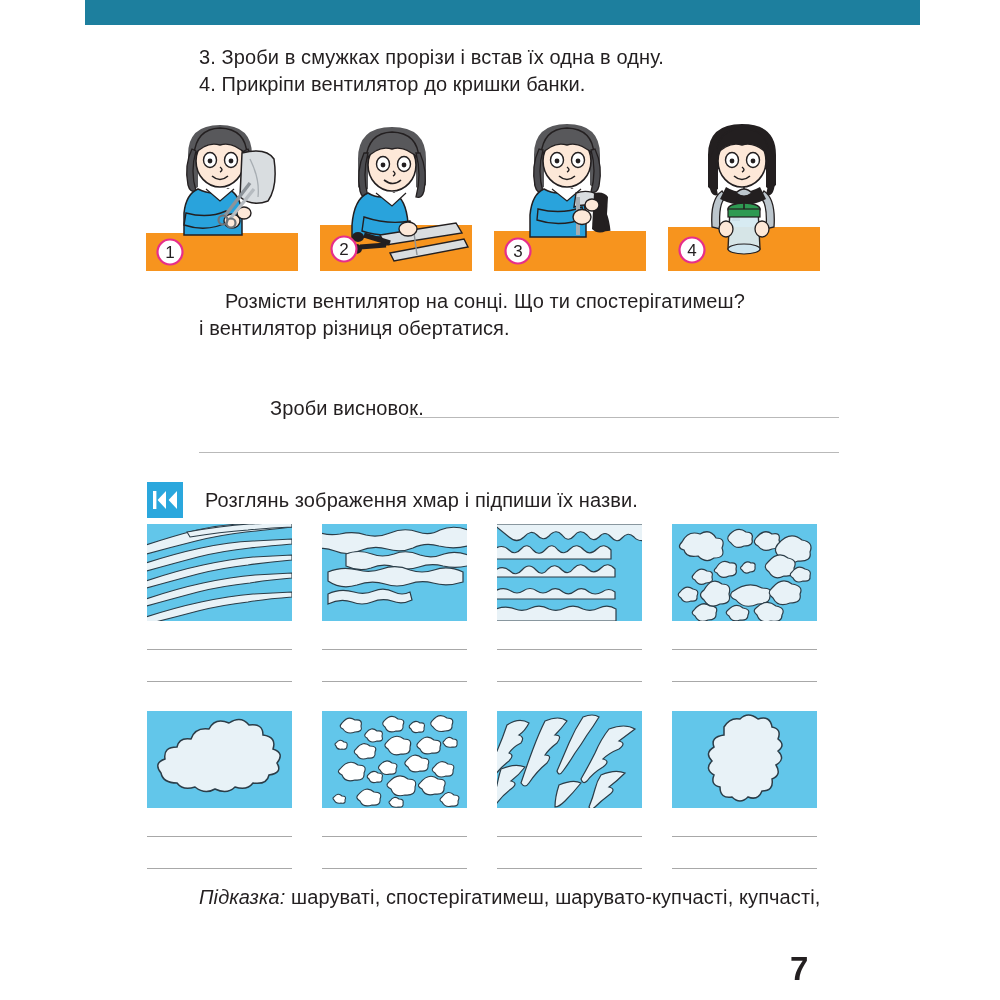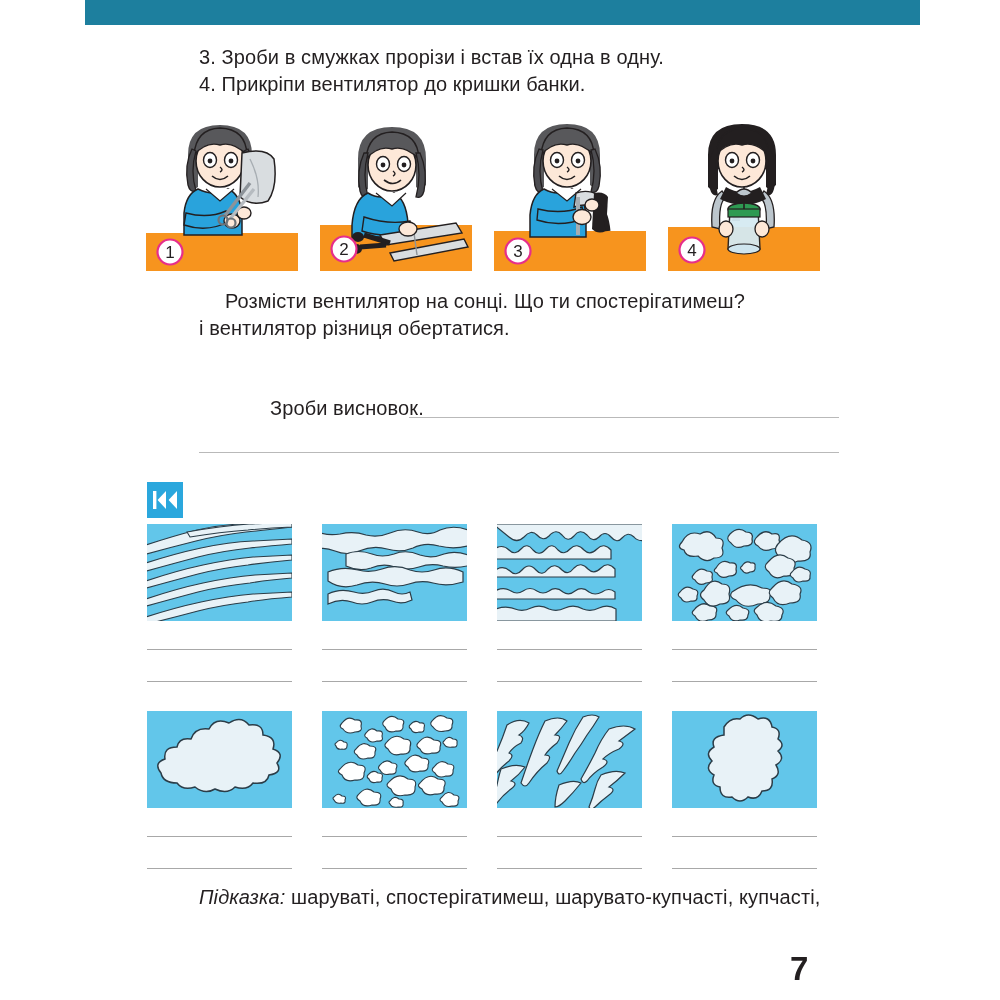--- a/index.html
+++ b/index.html
@@ -262,20 +262,21 @@
 </div>
 
 <div class="task">
   <div class="task-icon">
     <svg width="26" height="20" viewBox="0 0 26 20" xmlns="http://www.w3.org/2000/svg">
       <rect x="1" y="1" width="3.4" height="18" fill="#ffffff"></rect>
       <polygon points="14,1 14,19 5.6,10" fill="#ffffff"></polygon>
       <polygon points="25,1 25,19 16.6,10" fill="#ffffff"></polygon>
     </svg>
   </div>
+  <div class="task-label page-text">Розглянь зображення хмар і підпиши їх назви.</div>
 </div>
 
 <div class="cloud-grid">
 
   <div class="cloud-cell" style="left:0;   top:0;">
     <div class="cloud-img">
       <svg viewBox="0 0 145 97" xmlns="http://www.w3.org/2000/svg">
         <rect width="145" height="97" fill="#62c6ea"></rect>
         <g fill="#e8f2f7" stroke="#2b3d48" stroke-width="1.1">
           <path d="M-4 22 q30 -10 54 -16 q26 -6 50 -6 q20 0 45 -2 l0 5 q-26 3 -46 5 q-26 3 -50 9 q-28 7 -53 14z"></path>

